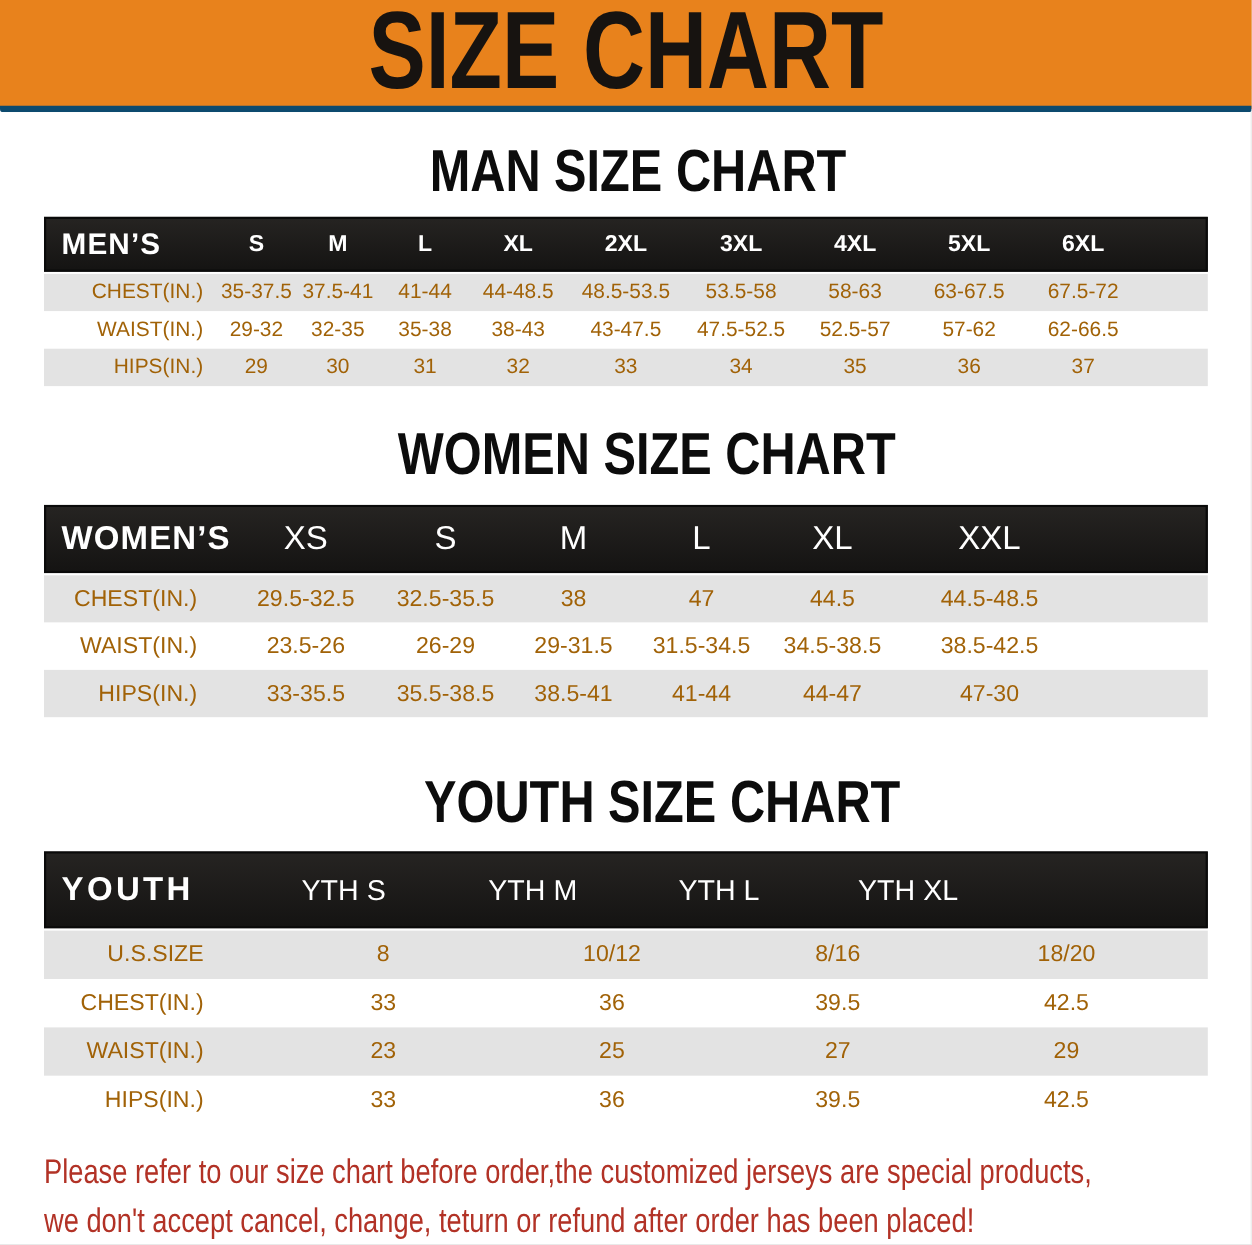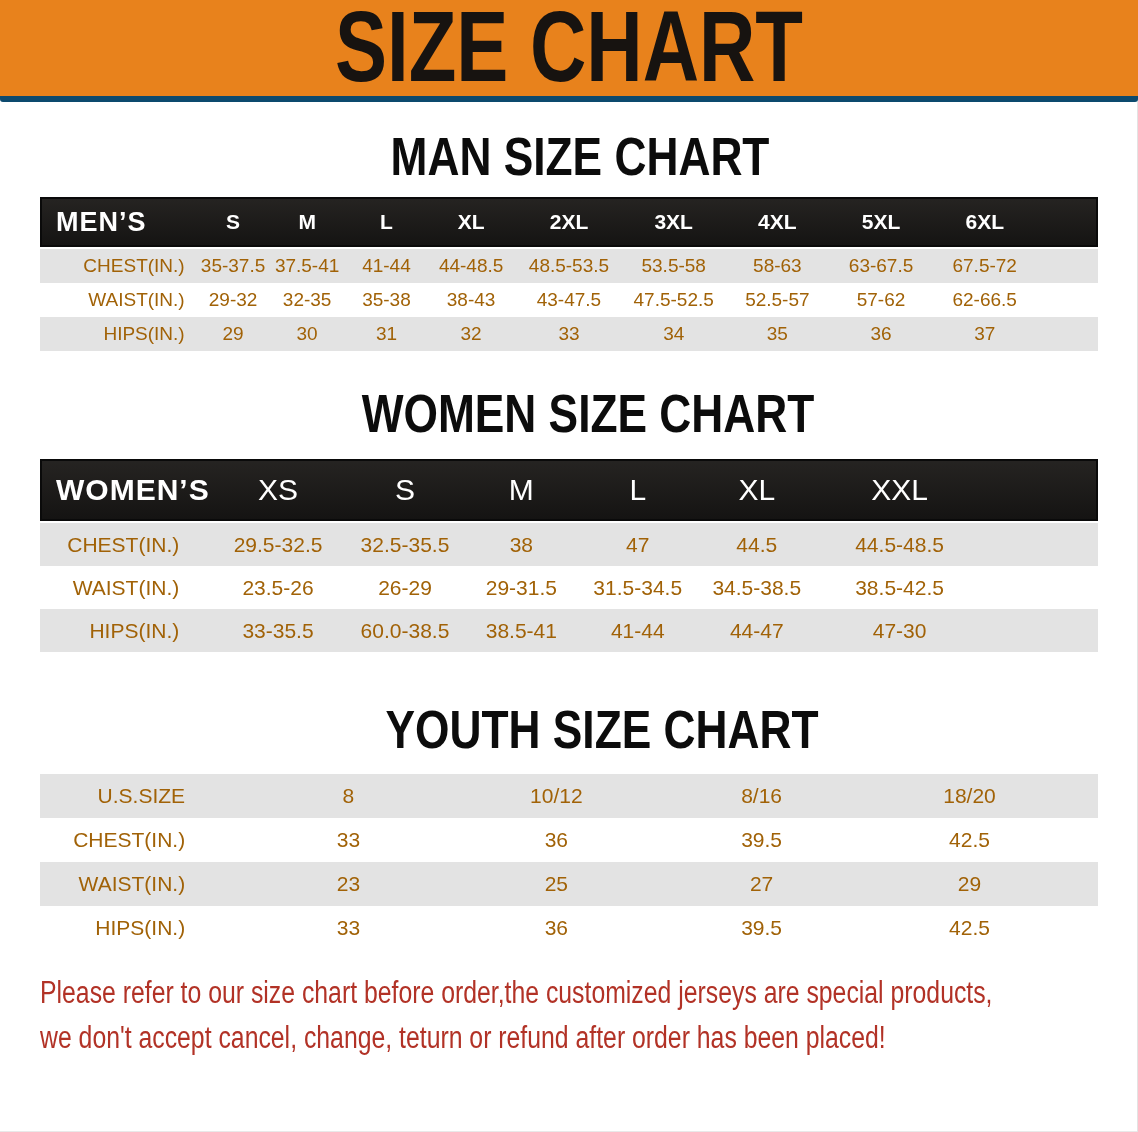--- a/index.html
+++ b/index.html
@@ -167,35 +167,43 @@
             <div class="cell value">26-29</div>
             <div class="cell value">29-31.5</div>
             <div class="cell value">31.5-34.5</div>
             <div class="cell value">34.5-38.5</div>
             <div class="cell value">38.5-42.5</div>
             <div class="cell filler"></div>
           </div>
           <div class="trow drow gray">
             <div class="cell label-cell row-label">HIPS(IN.)</div>
             <div class="cell value">33-35.5</div>
-            <div class="cell value">60.0-38.5</div>
+            <div class="cell value">35.5-38.5</div>
             <div class="cell value">38.5-41</div>
             <div class="cell value">41-44</div>
             <div class="cell value">44-47</div>
             <div class="cell value">47-30</div>
             <div class="cell filler"></div>
           </div>
         </div>
   </section>
 
   <section class="size-section s2">
     <div class="heading-wrap">
       <h2 class="section-heading">YOUTH SIZE CHART</h2>
     </div>
     <div class="size-table">
+      <div class="trow thead">
+            <div class="cell label-cell head-label">YOUTH</div>
+            <div class="cell size-head">YTH S</div>
+            <div class="cell size-head">YTH M</div>
+            <div class="cell size-head">YTH L</div>
+            <div class="cell size-head">YTH XL</div>
+            <div class="cell filler"></div>
+          </div>
     <div class="trow drow gray">
             <div class="cell label-cell row-label">U.S.SIZE</div>
             <div class="cell value">8</div>
             <div class="cell value">10/12</div>
             <div class="cell value">8/16</div>
             <div class="cell value">18/20</div>
             <div class="cell filler"></div>
           </div>
           <div class="trow drow white">
             <div class="cell label-cell row-label">CHEST(IN.)</div>

